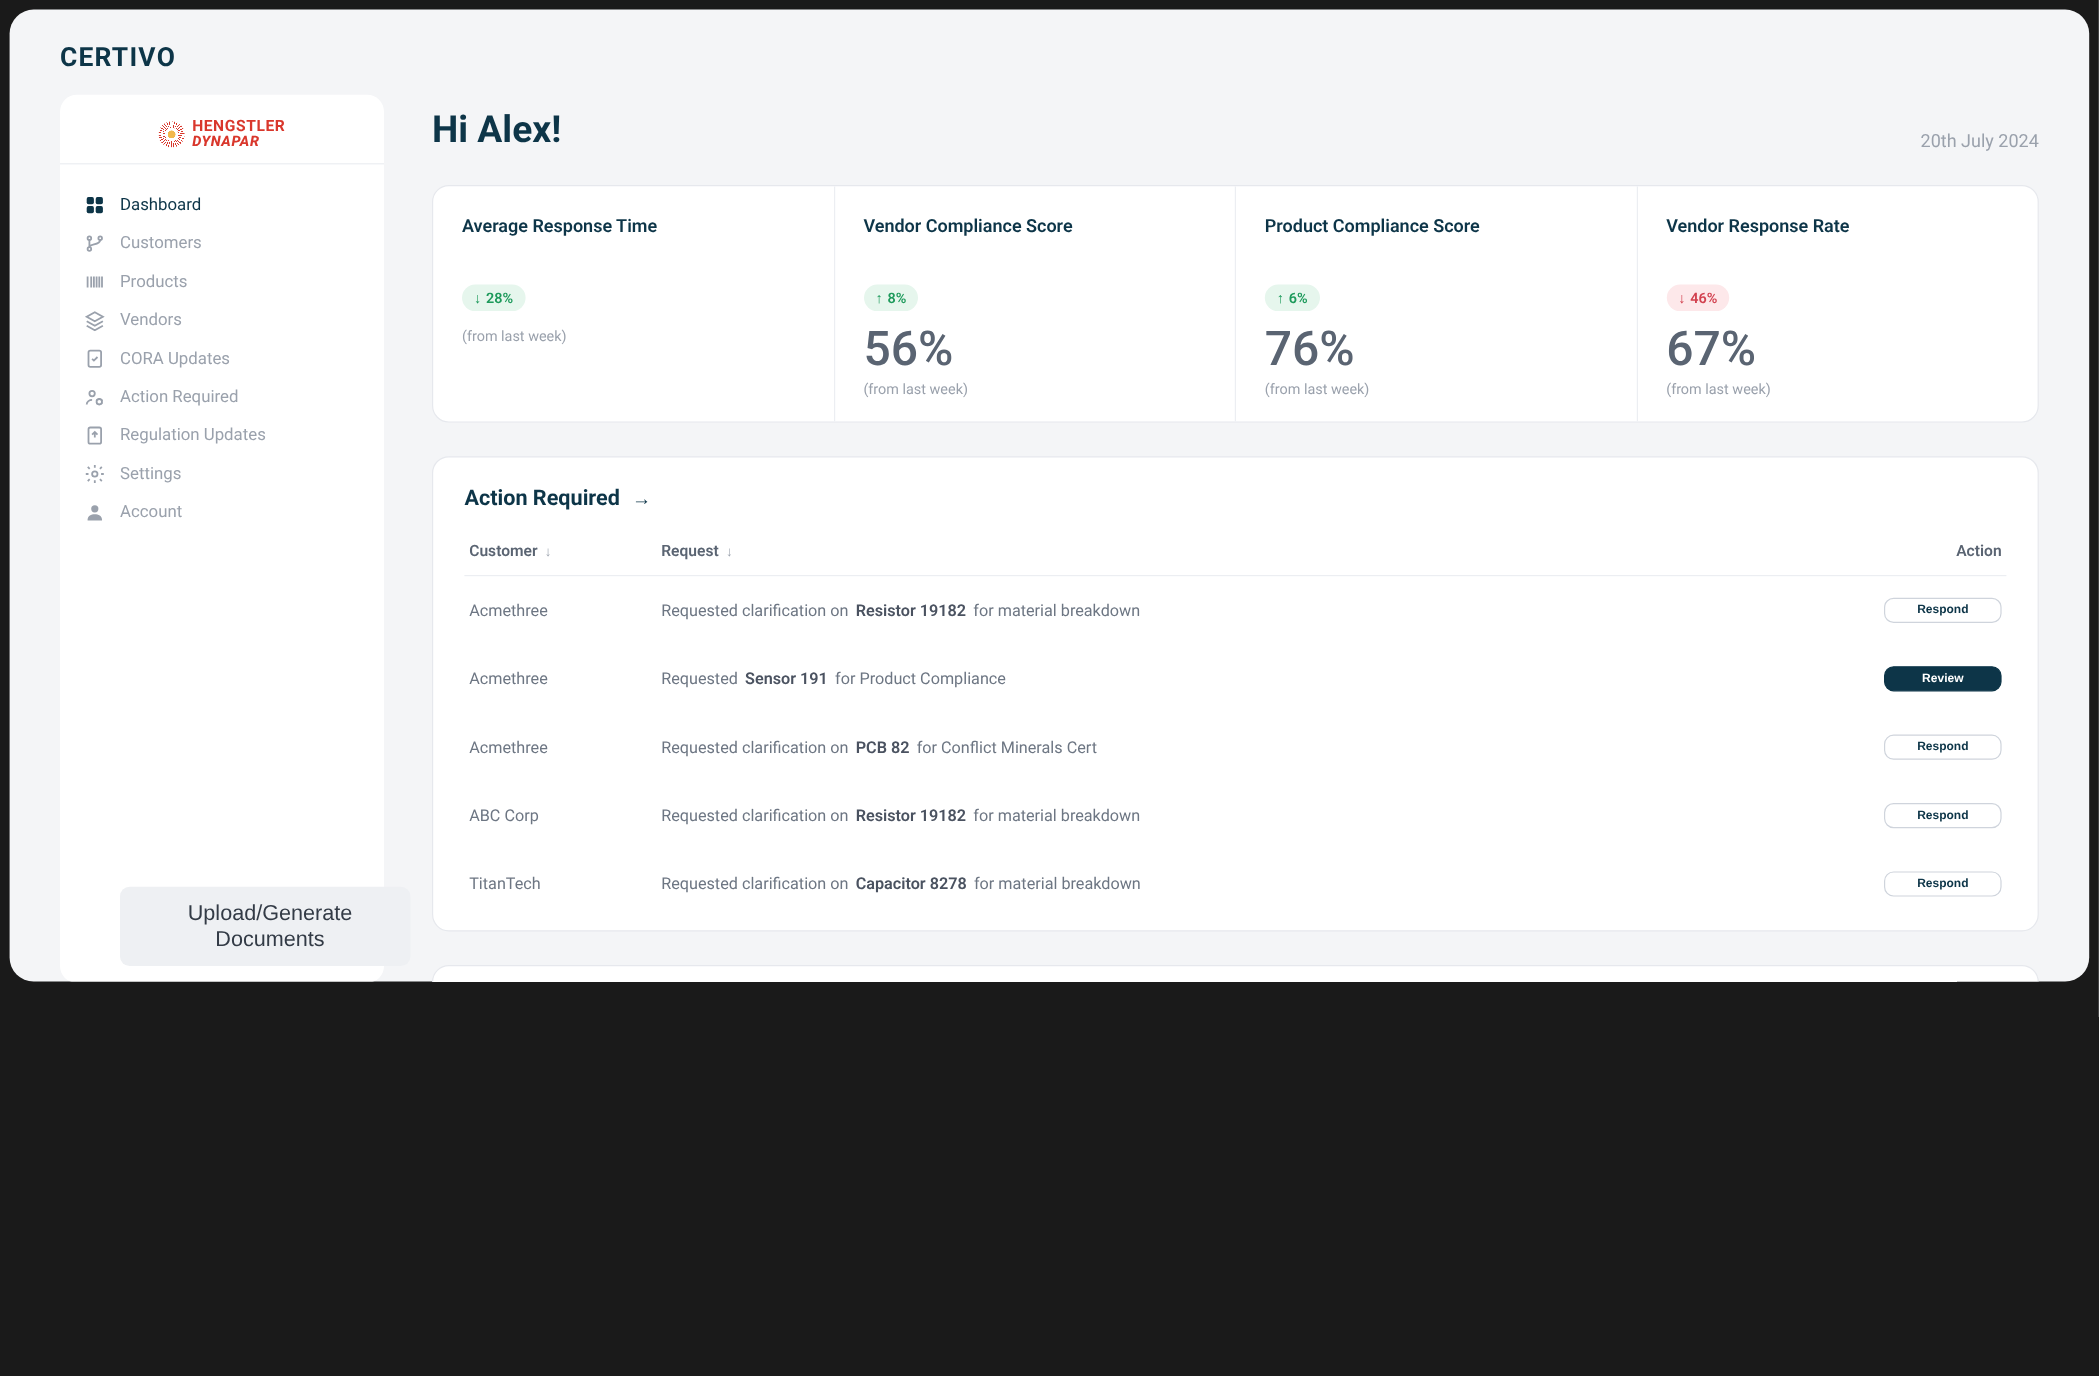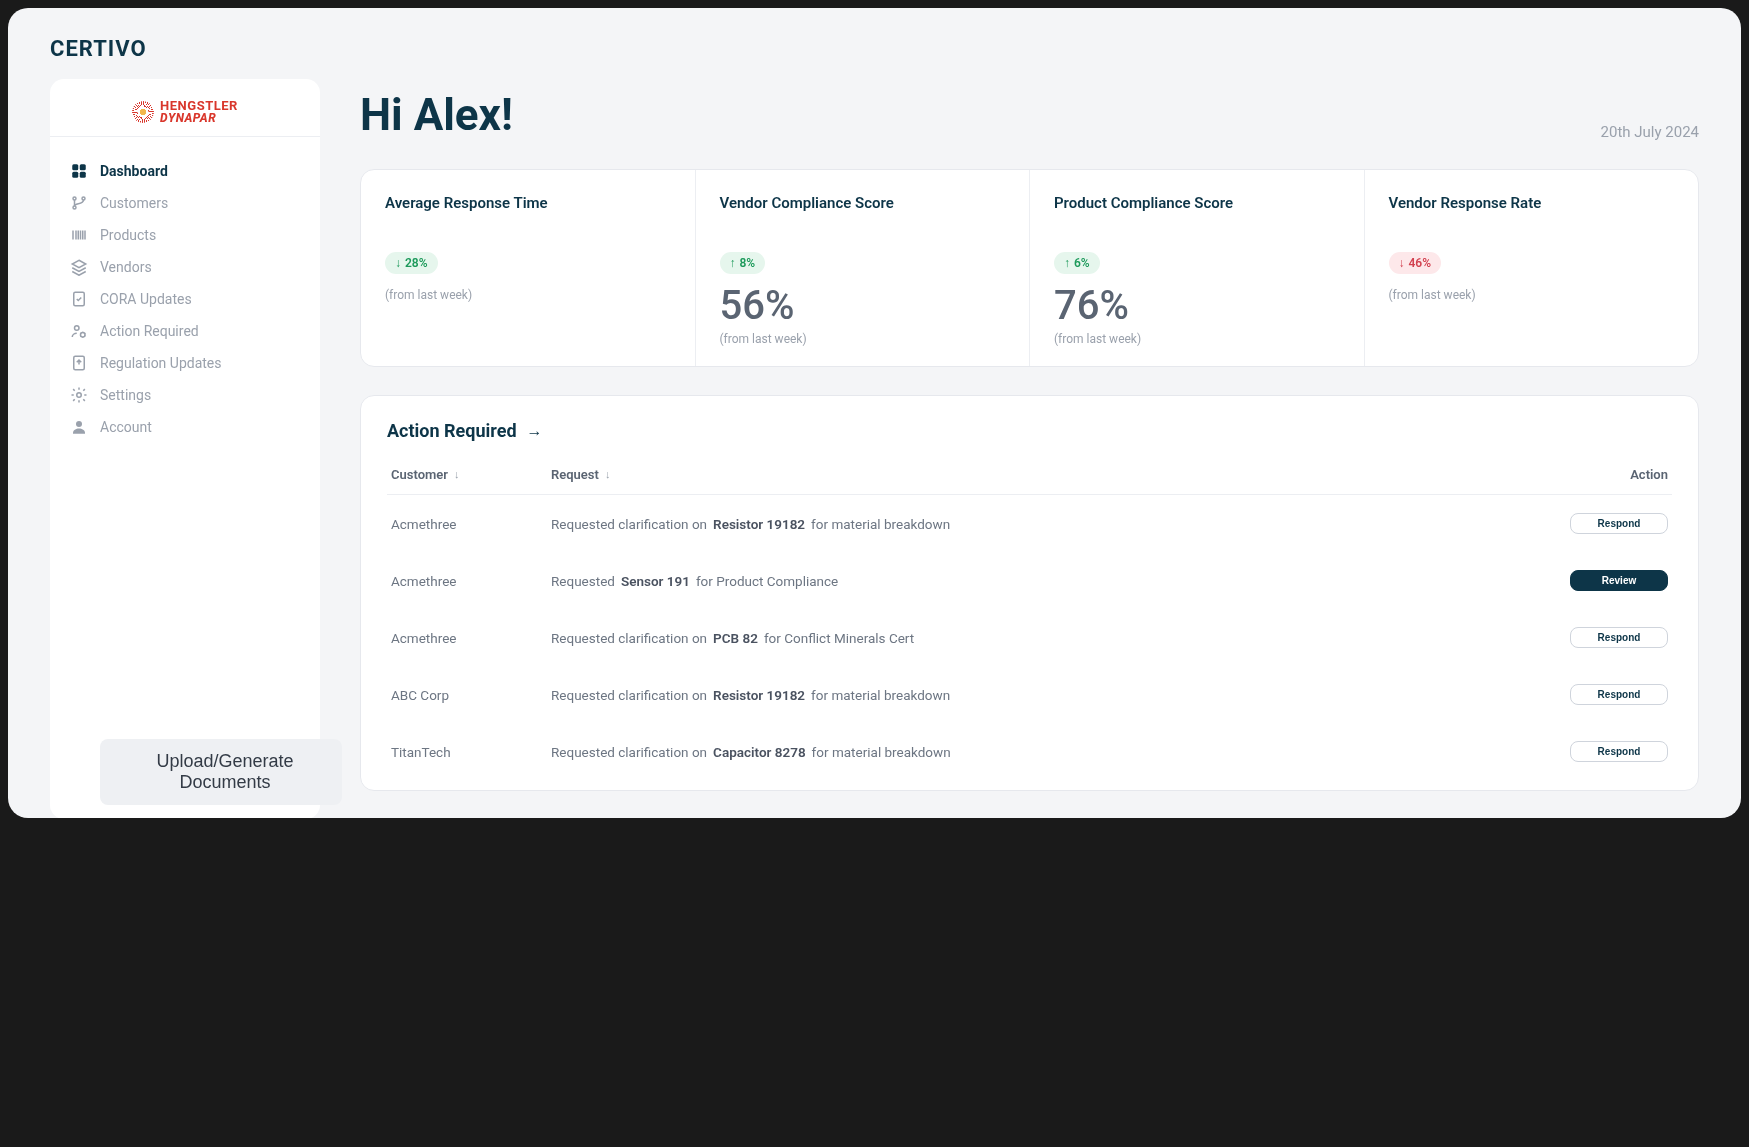--- a/index.html
+++ b/index.html
@@ -74,21 +74,21 @@
     align-items: center;
     gap: 12px;
     padding: 7px 10px;
     border-radius: 8px;
     color: #9aa1ac;
     font-size: 14px;
     cursor: pointer;
   }
   .nav-item.active {
     color: #0d3548;
-    font-weight: 700;
+    font-weight: 400;
   }
   .nav-item .icon {
     width: 18px; height: 18px;
     display:flex;align-items:center;justify-content:center;
     color: inherit;
   }
   .nav-item .icon svg { width:18px;height:18px; }
   .sidebar-footer {
     padding: 14px;
   }
@@ -110,21 +110,21 @@
     padding-right: 42px;
     overflow-y: auto;
   }
   .header-row {
     display: flex;
     justify-content: space-between;
     align-items: flex-end;
     margin: 10px 0 28px 0;
   }
   .greeting {
-    font-size: 44px;
+    font-size: 31px;
     font-weight: 700;
     color: #0d3548;
   }
   .date {
     font-size: 15px;
     color: #9aa1ac;
   }
   
   .kpis {
     display: flex;
@@ -372,21 +372,21 @@
               <span>↑</span>
               <span>8%</span>
             </div><div class="kpi-value">56%</div><div class="kpi-note">(from last week)</div></div>
           <div class="kpi"><div class="kpi-title">Product Compliance Score</div><div class="delta green">
               <span>↑</span>
               <span>6%</span>
             </div><div class="kpi-value">76%</div><div class="kpi-note">(from last week)</div></div>
           <div class="kpi"><div class="kpi-title">Vendor Response Rate</div><div class="delta red">
               <span>↓</span>
               <span>46%</span>
-            </div><div class="kpi-note">(from last week)</div></div>
+            </div><div class="kpi-value">67%</div><div class="kpi-note">(from last week)</div></div>
         </div>
 
       <div class="section-card">
         <div class="section-title">
           <span>Action Required</span>
           <span class="arrow">→</span>
         </div>
         <div class="tbl-head">
           <div class="col-customer">
             <span>Customer</span>

